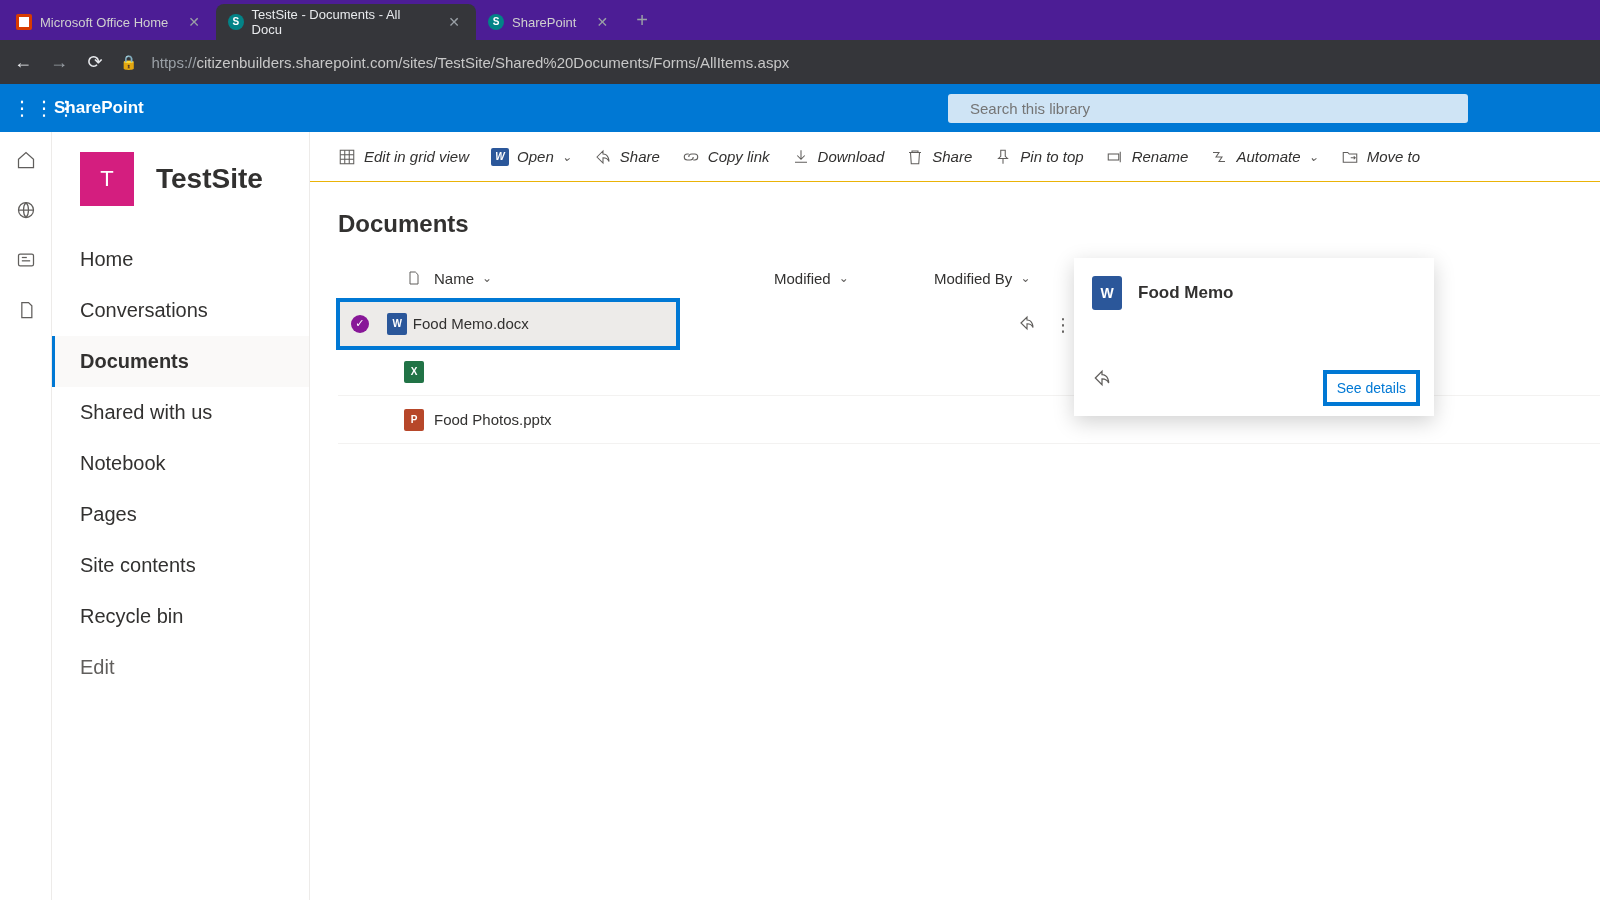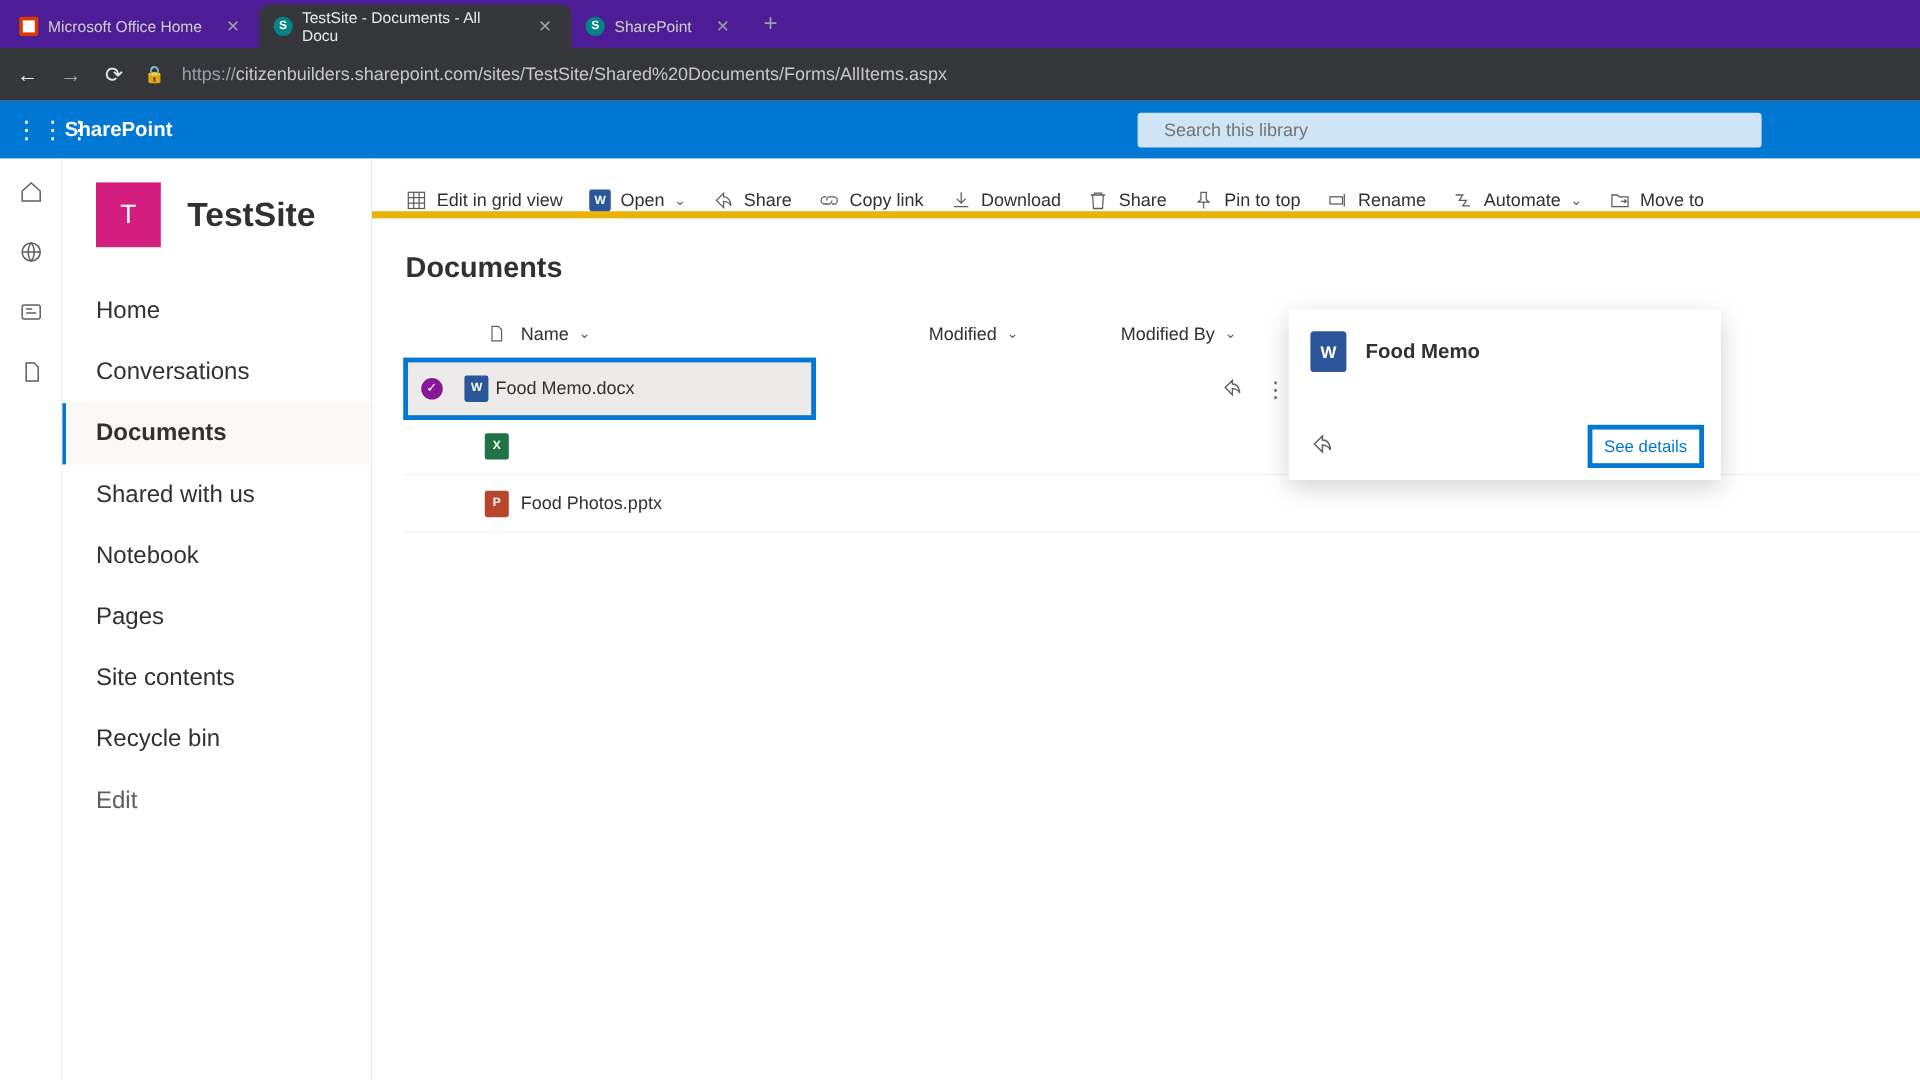--- a/index.html
+++ b/index.html
@@ -41,21 +41,21 @@
   .left-pane { width:258px; border-right:1px solid #edebe9; }
   .site-header { display:flex; align-items:center; gap:22px; padding:20px 0 22px 28px;}
   .site-tile { width:54px; height:54px; background:#d41e7f; color:#fff; display:flex; align-items:center; justify-content:center; font-size:22px; }
   .site-title { font-size:28px; font-weight:600; color:#323130;}
   .nav-list { padding: 6px 0;}
   .nav-item { padding: 14px 0 14px 28px; font-size:20px; color:#323130; cursor:pointer;}
   .nav-item.active { font-weight:600; border-left:3px solid #0078d4; padding-left:25px; background:#faf9f8;}
   .nav-item.edit { color:#605e5c;}
 
   .main { flex:1; padding: 0 0 0 0; position:relative;}
-  .cmd-bar { height:50px; border-bottom:6px solid #eab308; display:flex; align-items:flex-end; padding-left:28px; gap:22px; color:#323130; font-size:15px;}
+  .cmd-bar { height:50px; border-bottom:1px solid #eab308; display:flex; align-items:center; padding-left:28px; gap:22px; color:#323130; font-size:15px;font-style:italic;}
   .cmd { display:flex; align-items:center; gap:8px; cursor:pointer; white-space:nowrap;}
   .cmd .ci { color:#605e5c; display:inline-flex; width:18px; height:18px; align-items:center; justify-content:center;}
   .cmd .ci svg { width:18px; height:18px; stroke:#605e5c; fill:none; stroke-width:1.4;}
   .cmd .ci.word { background:#2b579a; color:#fff; font-size:10px; font-weight:bold; border-radius:2px;}
 
   .lib-title { font-size:24px; font-weight:600; padding: 28px 0 18px 28px; color:#323130;}
 
   .tbl { margin-left:28px; }
   .thead { display:flex; align-items:center; height:44px; color:#323130; font-size:15px;}
   .col-sel { width:56px; display:flex; justify-content:center;}
@@ -79,21 +79,21 @@
   .row-actions span svg { width:18px; height:18px; stroke:#605e5c; fill:none; stroke-width:1.5;}
 
   
   .hover-card { position:absolute; left:764px; top:126px; width:360px; background:#fff; box-shadow:0 6px 20px rgba(0,0,0,0.18); padding:18px 18px 14px 18px;}
   .hc-head { display:flex; align-items:center; gap:16px;}
   .hc-ico { width:30px; height:34px; background:#2b579a; color:#fff; font-size:14px; font-weight:bold; display:flex; align-items:center; justify-content:center; border-radius:3px;}
   .hc-title { font-size:17px; font-weight:600; color:#323130;}
   .hc-foot { display:flex; align-items:center; justify-content:space-between; margin-top:48px;}
   .hc-share { color:#605e5c;}
   .hc-share svg { width:20px; height:20px; stroke:#605e5c; fill:none; stroke-width:1.5;}
-  .see-details { color:#0078d4; font-size:14px; padding:6px 10px; outline:4px solid #0078d4; cursor:pointer;}
+  .see-details { color:#0078d4; font-size:14px; padding:6px 10px; outline:4px solid #0078d4; cursor:pointer;margin-top:16px;}
 </style>
 </head>
 <body>
 
 <div class="browser-top">
   <div class="tab">
     <span class="favicon fav-o"></span>
     <span>Microsoft Office Home</span>
     <span class="close">✕</span>
   </div>

